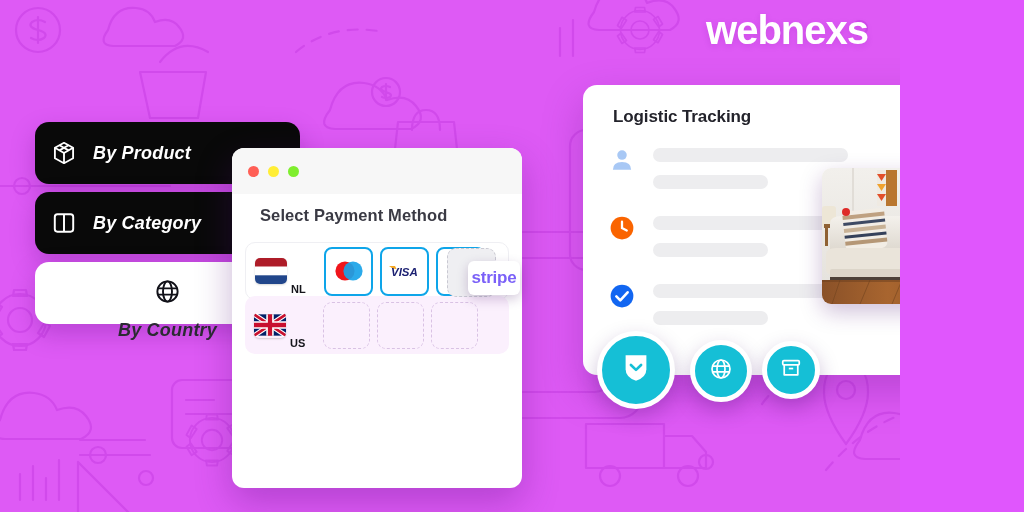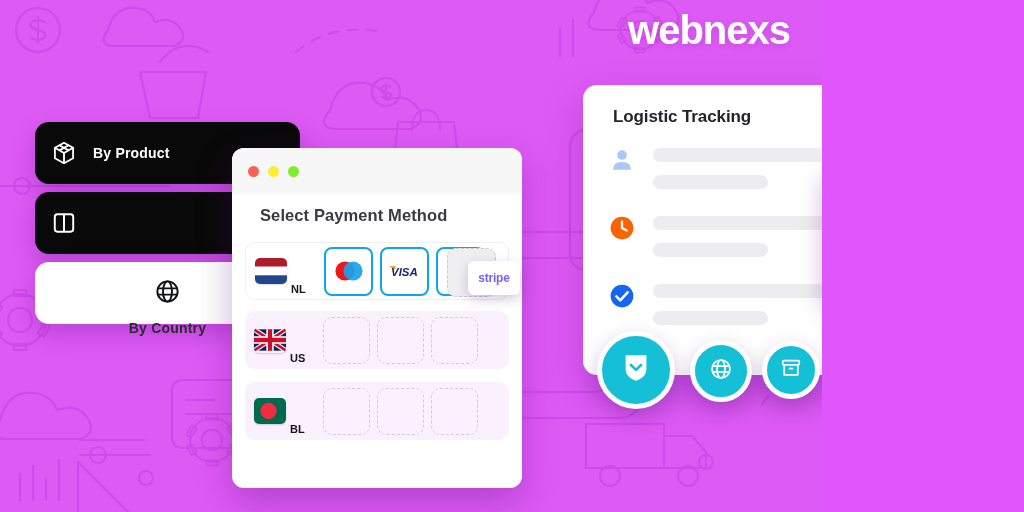--- a/index.html
+++ b/index.html
@@ -1,21 +1,21 @@
 <!DOCTYPE html>
 <html><head>
 <meta charset="utf-8">
 <style>
   html,body{margin:0;padding:0;}
   body{
     width:1024px;height:512px;overflow:hidden;
     font-family:"Liberation Sans",sans-serif;
     background:#E056FD;
   }
-  #stage{position:relative;width:822px;height:512px;overflow:hidden;background:#6d28d9;}
+  #stage{position:relative;width:900px;height:512px;overflow:hidden;background:#6d28d9;}
 
   
   #bg-pattern{position:absolute;inset:0;width:1024px;height:512px;}
 
   
   #brand{
     position:absolute;right:32px;top:10px;
     font-size:40px;font-weight:bold;color:#FFFFFF;
     letter-spacing:-1px;line-height:1;
     text-shadow:0 2px 6px rgba(120,20,160,.18);
@@ -26,21 +26,21 @@
     position:absolute;left:35px;width:265px;height:62px;
     border-radius:14px;display:flex;align-items:center;
     box-shadow:0 10px 24px rgba(90,10,130,.28);
   }
   .menu-card.dark{background:#090909;}
   .menu-card.light{background:#FFFFFF;flex-direction:column;}
   #menu-product{top:122px;}
   #menu-category{top:192px;}
   #menu-country{top:262px;}
   .menu-ico{width:58px;display:flex;align-items:center;justify-content:center;flex:0 0 58px;}
-  .menu-label{font-size:14px;font-weight:bold;letter-spacing:.2px;}
+  .menu-label{font-size:18px;font-weight:bold;letter-spacing:.2px;font-style:italic;}
   .dark .menu-label{color:#FFFFFF;}
   .light .menu-label{color:#2B2B33;}
 
   
   #payment-window{
     position:absolute;left:232px;top:148px;width:290px;height:340px;
     background:#FFFFFF;border-radius:12px;
     box-shadow:0 14px 36px rgba(80,10,120,.30);
     overflow:visible;
   }
@@ -51,21 +51,21 @@
   .dot{width:11px;height:11px;border-radius:50%;}
   #pm-title{
     position:absolute;left:28px;top:58px;
     font-size:16.5px;font-weight:bold;color:#3A3A44;letter-spacing:.1px;
   }
   .pm-row{
     position:absolute;left:13px;width:264px;height:58px;
     border-radius:10px;display:flex;align-items:center;padding-left:9px;box-sizing:border-box;
   }
   #pm-row-1{top:94px;background:#FFFFFF;border:1px solid #EFEFF3;}
-  #pm-row-2{top:163px;background:#FBF0FD;}
+  #pm-row-2{top:148px;background:#FBF0FD;}
   #pm-row-3{top:234px;background:#FBF0FD;}
   .flag-cell{display:flex;align-items:center;width:62px;flex:0 0 62px;gap:4px;}
   .flag{width:32px;height:26px;border-radius:5px;overflow:hidden;flex:0 0 32px;box-shadow:0 1px 2px rgba(0,0,0,.16);}
   .flag-code{font-size:11px;font-weight:bold;color:#15151B;margin-top:36px;}
   .pay-tile{
     width:45px;height:45px;background:#FFFFFF;border:2px solid #0ea5e9;border-radius:8px;
     margin-left:7px;display:flex;align-items:center;justify-content:center;flex:0 0 45px;
   }
   .slot{
     width:45px;height:45px;border:1.5px dashed #D9C2E4;border-radius:9px;
@@ -74,21 +74,21 @@
   #stripe-slot{
     position:absolute;left:215px;top:100px;width:47px;height:47px;
     border:1.6px dashed #C9C9D2;border-radius:9px;background:#EFEFF2;
   }
   #stripe-card{
     position:absolute;left:236px;top:113px;width:52px;height:34px;
     background:#FFFFFF;border-radius:6px;
     box-shadow:0 4px 12px rgba(60,10,90,.22);
     display:flex;align-items:center;justify-content:center;
   }
-  #stripe-card .lbl{font-size:12px;font-weight:bold;color:#7B61F8;letter-spacing:-.2px;}
+  #stripe-card .lbl{font-size:17px;font-weight:bold;color:#7B61F8;letter-spacing:-.2px;}
 
   
   #logistic-card{
     position:absolute;left:583px;top:85px;width:384px;height:290px;
     background:#FFFFFF;border-radius:14px;
     box-shadow:0 16px 40px rgba(80,10,120,.26);
   }
   #lt-title{
     position:absolute;left:30px;top:22px;
     font-size:17px;font-weight:bold;color:#23232B;letter-spacing:-.1px;
@@ -227,20 +227,21 @@
     <span class="menu-label">By Product</span>
   </div>
 
   <div class="menu-card dark" id="menu-category">
     <span class="menu-ico">
       <svg width="26" height="26" viewBox="0 0 24 24" fill="none" stroke="#FFFFFF" stroke-width="1.8" stroke-linejoin="round">
         <rect x="3.5" y="4" width="17" height="16" rx="2.4"></rect>
         <path d="M12 4 L12 20"></path>
       </svg>
     </span>
+    <span class="menu-label">By Category</span>
   </div>
 
   <div class="menu-card light" id="menu-country">
     <span class="menu-ico">
       <svg width="27" height="27" viewBox="0 0 24 24" fill="none" stroke="#111118" stroke-width="1.7">
         <circle cx="12" cy="12" r="9"></circle>
         <ellipse cx="12" cy="12" rx="4" ry="9"></ellipse>
         <path d="M3.2 9.2 L20.8 9.2 M3.2 14.8 L20.8 14.8"></path>
       </svg>
     </span>
@@ -302,34 +303,20 @@
             <path d="M30 0 L30 40 M0 20 L60 20" stroke="#C8102E" stroke-width="8"></path>
           </svg>
         </span>
         <span class="flag-code">US</span>
       </span>
       <span class="slot"></span>
       <span class="slot"></span>
       <span class="slot"></span>
     </div>
 
-    <div class="pm-row" id="pm-row-3">
-      <span class="flag-cell">
-        <span class="flag">
-          <svg width="32" height="26" viewBox="0 0 32 26">
-            <rect width="32" height="26" fill="#006A4E"></rect>
-            <circle cx="14.5" cy="13" r="8.2" fill="#F42A41"></circle>
-          </svg>
-        </span>
-        <span class="flag-code">BL</span>
-      </span>
-      <span class="slot"></span>
-      <span class="slot"></span>
-      <span class="slot"></span>
-    </div>
 
     <div id="stripe-slot"></div>
     <div id="stripe-card">
       <span class="lbl">stripe</span>
     </div>
   </div>
 
   <div id="logistic-card">
     <div id="lt-title">Logistic Tracking</div>
 

